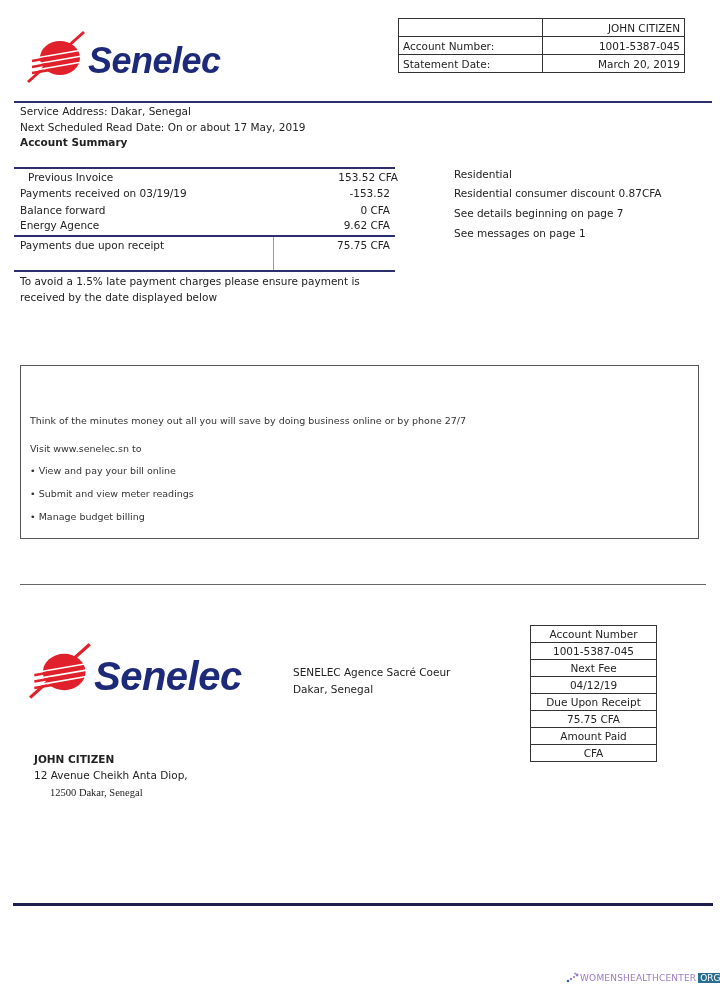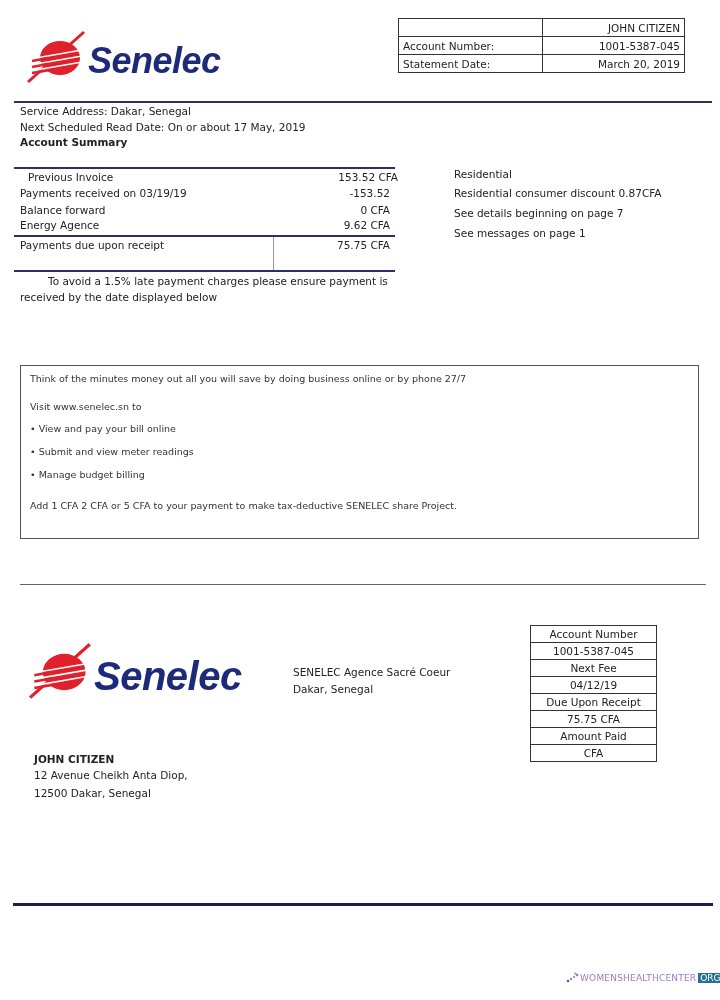--- a/index.html
+++ b/index.html
@@ -25,21 +25,21 @@
   .rule-navy { position: absolute; height: 2px; background: #2c2f6e; }
   .rule-grey { position: absolute; height: 1px; background: #555; }
 
   .line { position: absolute; white-space: nowrap; }
   .bold { font-weight: bold; }
 
   .summary-row { position: absolute; left: 20px; width: 370px; display: flex; justify-content: space-between; }
   .vsep { position: absolute; width: 1px; background: #999; }
 
   .promo-box { position: absolute; left: 20px; top: 365px; width: 679px; height: 174px; border: 1px solid #555; box-sizing: border-box; }
-  .promo-box .line { font-size: 9.5px; color: #333; }
+  .promo-box .line { font-size: 9.5px; color: #333; margin-top: 42px; }
 
   .remit-table { position: absolute; left: 530px; top: 625px; width: 127px; border-collapse: collapse; }
   .remit-table td { border: 1px solid #333; height: 16px; text-align: center; font-size: 10.5px; padding: 0; }
 
   .watermark { position: absolute; left: 566px; top: 972px; display: flex; align-items: center; }
   .wm-text { font-size: 9px; color: #9b7bc4; letter-spacing: 0.2px; }
   .wm-org { font-size: 9px; color: #fff; background: #2a6f8f; padding: 0 2px; margin-left: 2px; }
 </style>
 </head>
 <body>
@@ -101,21 +101,21 @@
 </div>
 
 <div class="rule-navy" style="left:14px; top:235px; width:381px;"></div>
 <div class="vsep" style="left:273px; top:237px; height:33px;"></div>
 <div class="summary-row" style="top:239px;">
   <span>Payments due upon receipt</span>
   <span>75.75 CFA</span>
 </div>
 <div class="rule-navy" style="left:14px; top:270px; width:381px;"></div>
 
-<div class="line" style="left:20px; top:275px;margin-left:28px;">To avoid a 1.5% late payment charges please ensure payment is</div>
+<div class="line" style="left:20px; top:275px;">To avoid a 1.5% late payment charges please ensure payment is</div>
 <div class="line" style="left:20px; top:291px;">received by the date displayed below</div>
 
 <div class="line" style="left:454px; top:168px;">Residential</div>
 <div class="line" style="left:454px; top:187px;">Residential consumer discount  0.87CFA</div>
 <div class="line" style="left:454px; top:207px;">See details beginning on page 7</div>
 <div class="line" style="left:454px; top:227px;">See messages on page 1</div>
 
 <div class="promo-box">
   <div class="line" style="left:9px; top:7px;">Think of the minutes money out all you will save by doing business online or by phone 27/7</div>
   <div class="line" style="left:9px; top:35px;">Visit www.senelec.sn   to</div>
@@ -124,21 +124,20 @@
     <span>View and pay your bill online</span>
   </div>
   <div class="line" style="left:9px; top:80px;">
     <span>•</span>
     <span>Submit and view meter readings</span>
   </div>
   <div class="line" style="left:9px; top:103px;">
     <span>•</span>
     <span>Manage budget billing</span>
   </div>
-  <div class="line" style="left:9px; top:134px;">Add 1 CFA 2 CFA or 5 CFA to your payment to make tax-deductive SENELEC share Project.</div>
 </div>
 
 <div class="rule-grey" style="left:20px; top:584px; width:686px; background:#666;"></div>
 
 <div class="logo" style="left:22px; top:640px;">
   <svg width="78" height="64" viewBox="0 0 70 60">
     <ellipse cx="38" cy="30" rx="20" ry="17" fill="#e0202a"></ellipse>
     <line x1="6" y1="54" x2="62" y2="4" stroke="#e0202a" stroke-width="3"></line>
     <line x1="14" y1="30" x2="60" y2="22" stroke="#fff" stroke-width="1.6"></line>
     <line x1="14" y1="36" x2="60" y2="28" stroke="#fff" stroke-width="1.6"></line>
@@ -177,21 +176,21 @@
         <td>Amount Paid</td>
       </tr>
   <tr>
         <td>CFA</td>
       </tr>
 </tbody>
   </table>
 
 <div class="line bold" style="left:34px; top:753px;">JOHN CITIZEN</div>
 <div class="line" style="left:34px; top:769px;">12 Avenue Cheikh Anta Diop,</div>
-<div class="line" style="left:34px; top:787px;">12500 Dakar, Senegal</div>
+<div class="line" style="left:50px; top:787px;font-family:Liberation Serif, serif;">12500 Dakar, Senegal</div>
 
 <div class="rule-navy" style="left:13px; top:903px; width:700px; height:3px; background:#1c1c4e;"></div>
 
 <div class="watermark">
   <svg width="14" height="12" viewBox="0 0 14 12">
     <circle cx="2" cy="9" r="1.3" fill="#2a6f8f"></circle>
     <circle cx="5" cy="7" r="1.2" fill="#9b7bc4"></circle>
     <circle cx="8" cy="5" r="1.1" fill="#9b7bc4"></circle>
     <circle cx="11" cy="3" r="1.4" fill="#9b7bc4"></circle>
     <circle cx="9" cy="1.5" r="0.9" fill="#9b7bc4"></circle>

